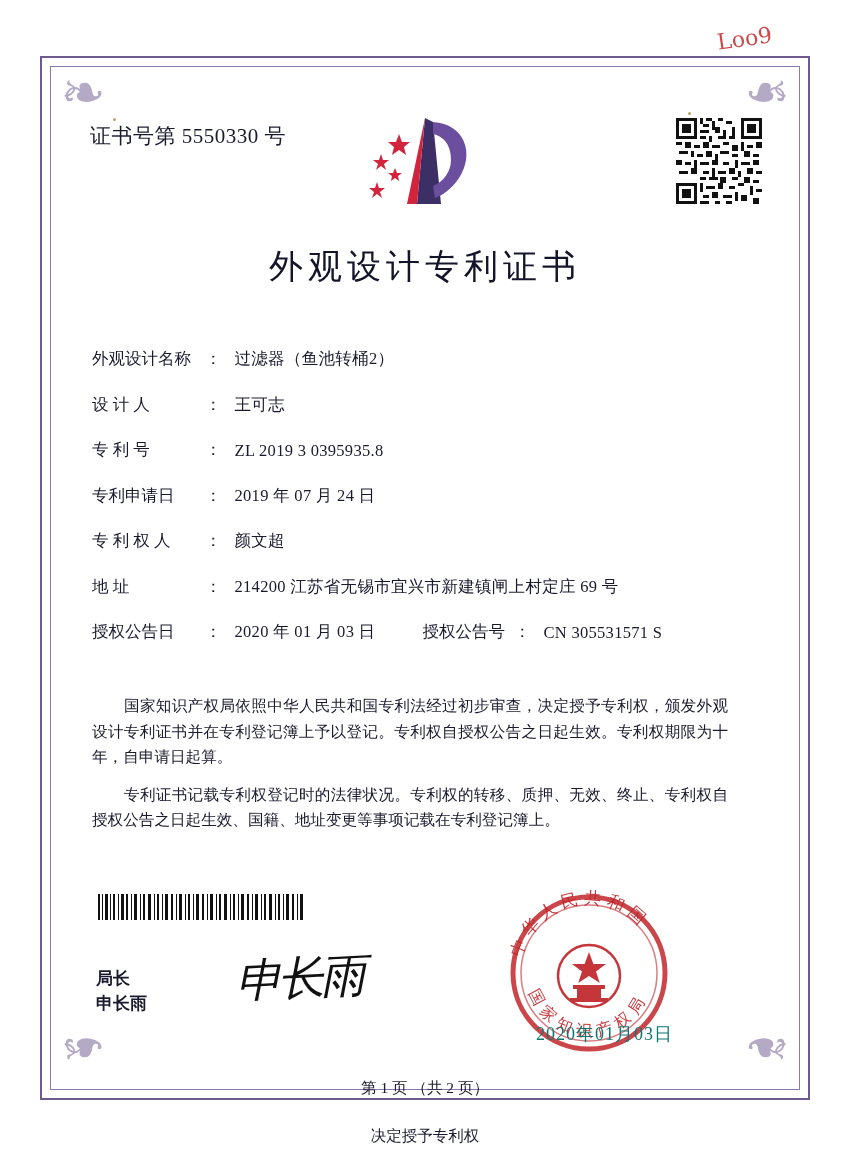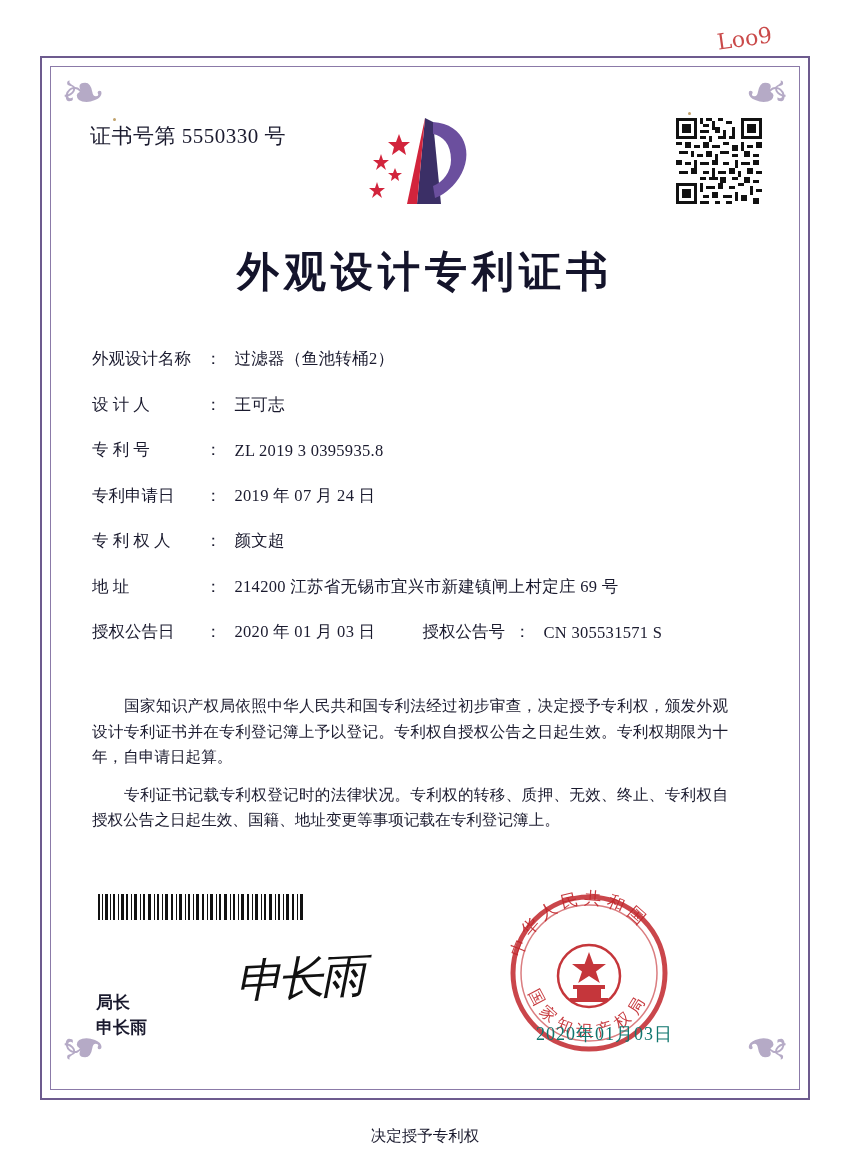--- a/index.html
+++ b/index.html
@@ -81,22 +81,22 @@
     font-size: 22px;
     color: #c12b2b;
     transform: rotate(-8deg);
     opacity: .85;
   }
 
   .title {
     position: absolute;
     left: 0; right: 0; top: 244px;
     text-align: center;
-    font-size: 42px;
-    font-weight: bold;
+    font-size: 34px;
+    font-weight: normal;
     letter-spacing: 5px;
     font-family: "DejaVu Serif", serif;
     color: #14142b;
   }
 
   
   .fields {
     position: absolute;
     left: 92px; top: 348px;
     width: 630px;
@@ -142,21 +142,21 @@
   
   .barcode {
     position: absolute;
     left: 96px; top: 894px;
     width: 210px; height: 26px;
   }
 
   
   .sig-block {
     position: absolute;
-    left: 96px; top: 990px;
+    left: 96px; top: 966px;
     font-size: 17px;
     font-weight: bold;
     line-height: 25px;
     font-family: "DejaVu Serif", serif;
   }
   .signature {
     position: absolute;
     left: 236px; top: 948px;
     font-size: 46px;
     font-family: "DejaVu Serif", serif;
@@ -469,15 +469,16 @@
         <circle r="31" fill="none" stroke="#c1262b" stroke-width="2.5"></circle>
         <polygon points="0,-24 4.4,-12 17,-12 7,-4.5 10.8,7 0,0 -10.8,7 -7,-4.5 -17,-12 -4.4,-12" fill="#c1262b"></polygon>
         <rect x="-16" y="9" width="32" height="4" fill="#c1262b"></rect>
         <rect x="-12" y="13" width="24" height="9" fill="#c1262b"></rect>
         <rect x="-19" y="22" width="38" height="4" fill="#c1262b"></rect>
       </g>
     </svg>
   </div>
   <div class="seal-date">2020年01月03日</div>
 
+  <div class="page-num">第 1 页 （共 2 页）</div>
   <div class="footer-note">决定授予专利权</div>
 
 </div>
 
 </body></html>

